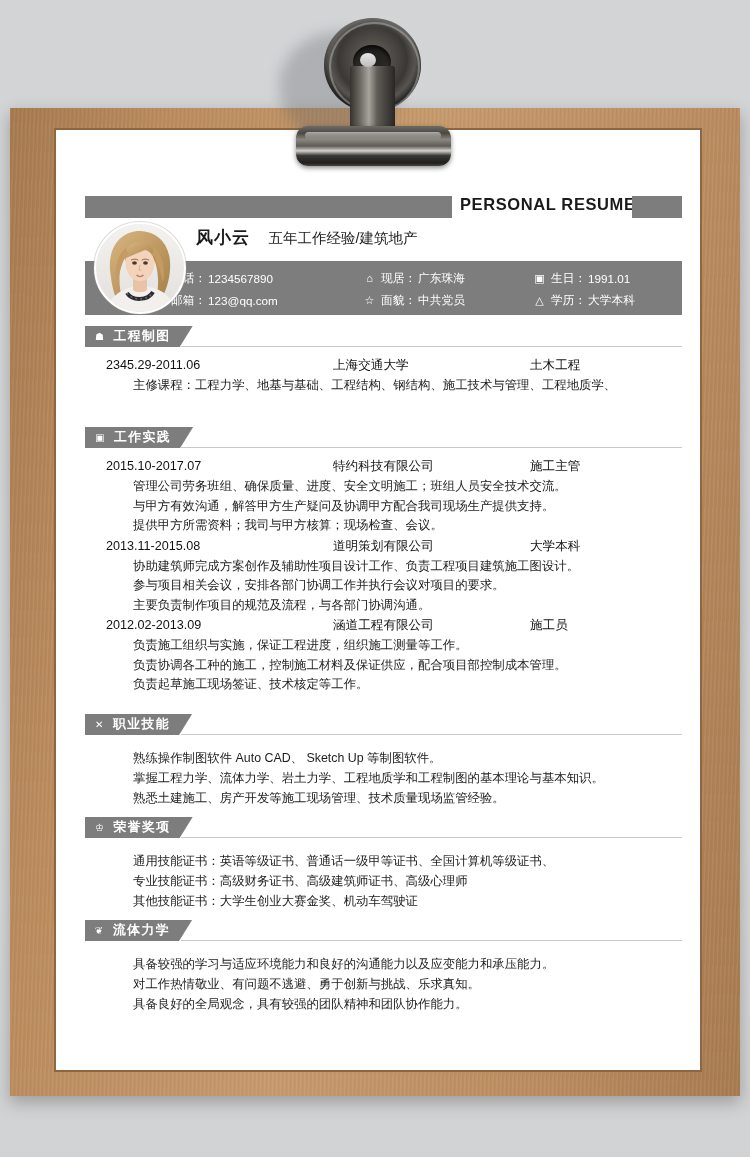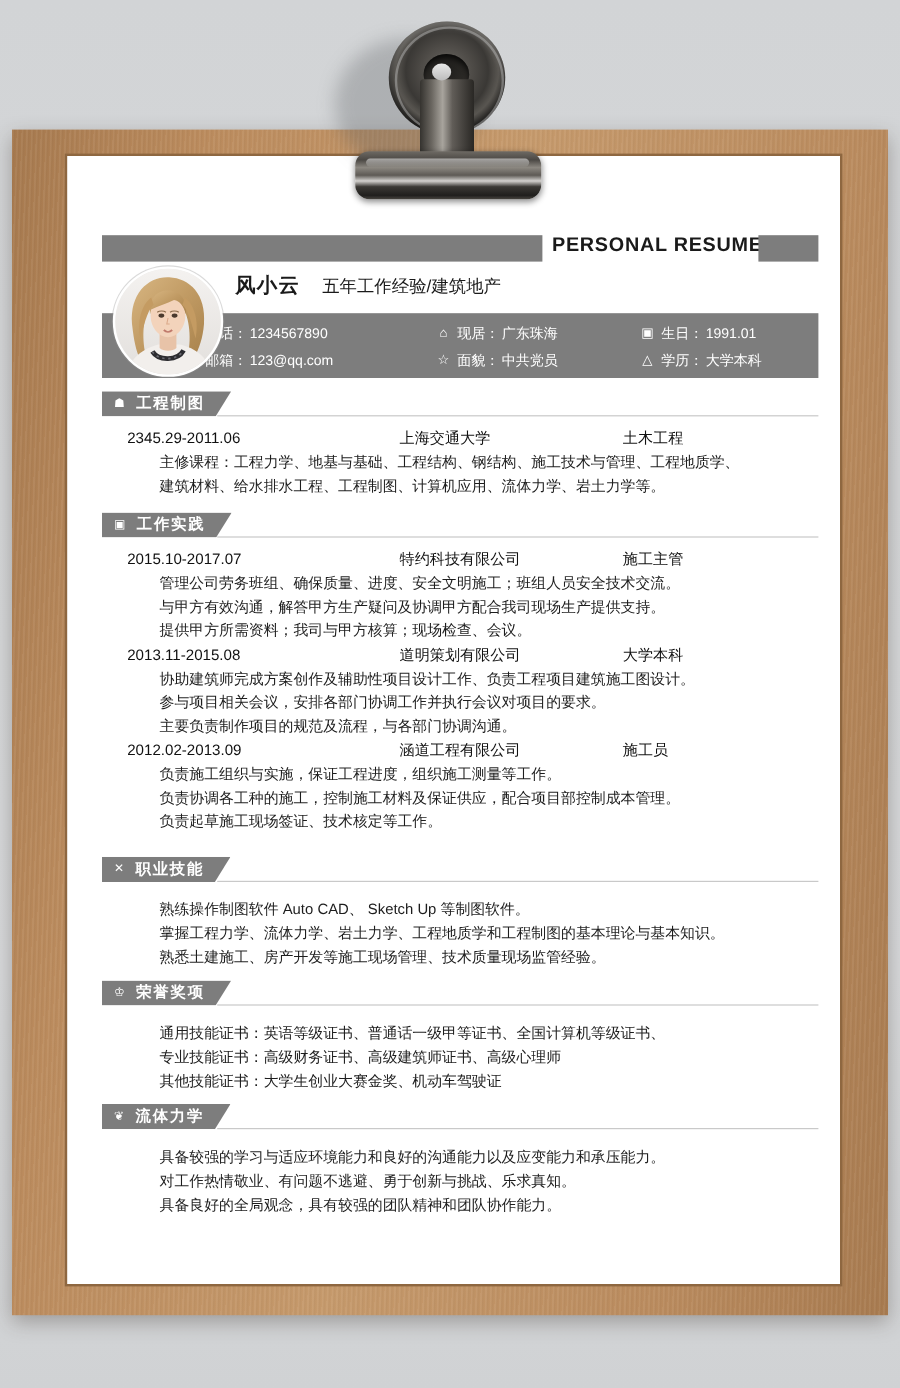--- a/index.html
+++ b/index.html
@@ -307,21 +307,21 @@
 
   .entry { margin-bottom: 1px; }
   .entry-head {
     position: relative;
     height: 20px;
     font-size: 12.6px;
     color: #111;
   }
   .eh-date  { position: absolute; left: 21px; }
   .eh-org   { position: absolute; left: 248px; }
-  .eh-role  { position: absolute; left: 434px; }
+  .eh-role  { position: absolute; left: 445px; }
   .bullets { padding-left: 48px; }
   .bullet { white-space: nowrap; }
   .plain-list { padding-left: 48px; padding-top: 4px; }
   .plain-list .bullet { line-height: 20px; }
 </style>
 </head>
 <body>
 
 <div class="screen">
 
@@ -432,21 +432,20 @@
           </div>
           <div class="sec-body">
             <div class="entry">
               <div class="entry-head">
                 <span class="eh-date">2345.29-2011.06</span>
                 <span class="eh-org">上海交通大学</span>
                 <span class="eh-role">土木工程</span>
               </div>
               <div class="bullets">
                 <div class="bullet">主修课程：工程力学、地基与基础、工程结构、钢结构、施工技术与管理、工程地质学、</div>
-                <div class="bullet">建筑材料、给水排水工程、工程制图、计算机应用、流体力学、岩土力学等。</div>
               </div>
             </div>
           </div>
         </div>
 
         <div class="section" style="top:297px;">
           <div class="sec-head">
             <div class="sec-tab">
               <span class="sec-icon">▣</span>
               <span>工作实践</span>

